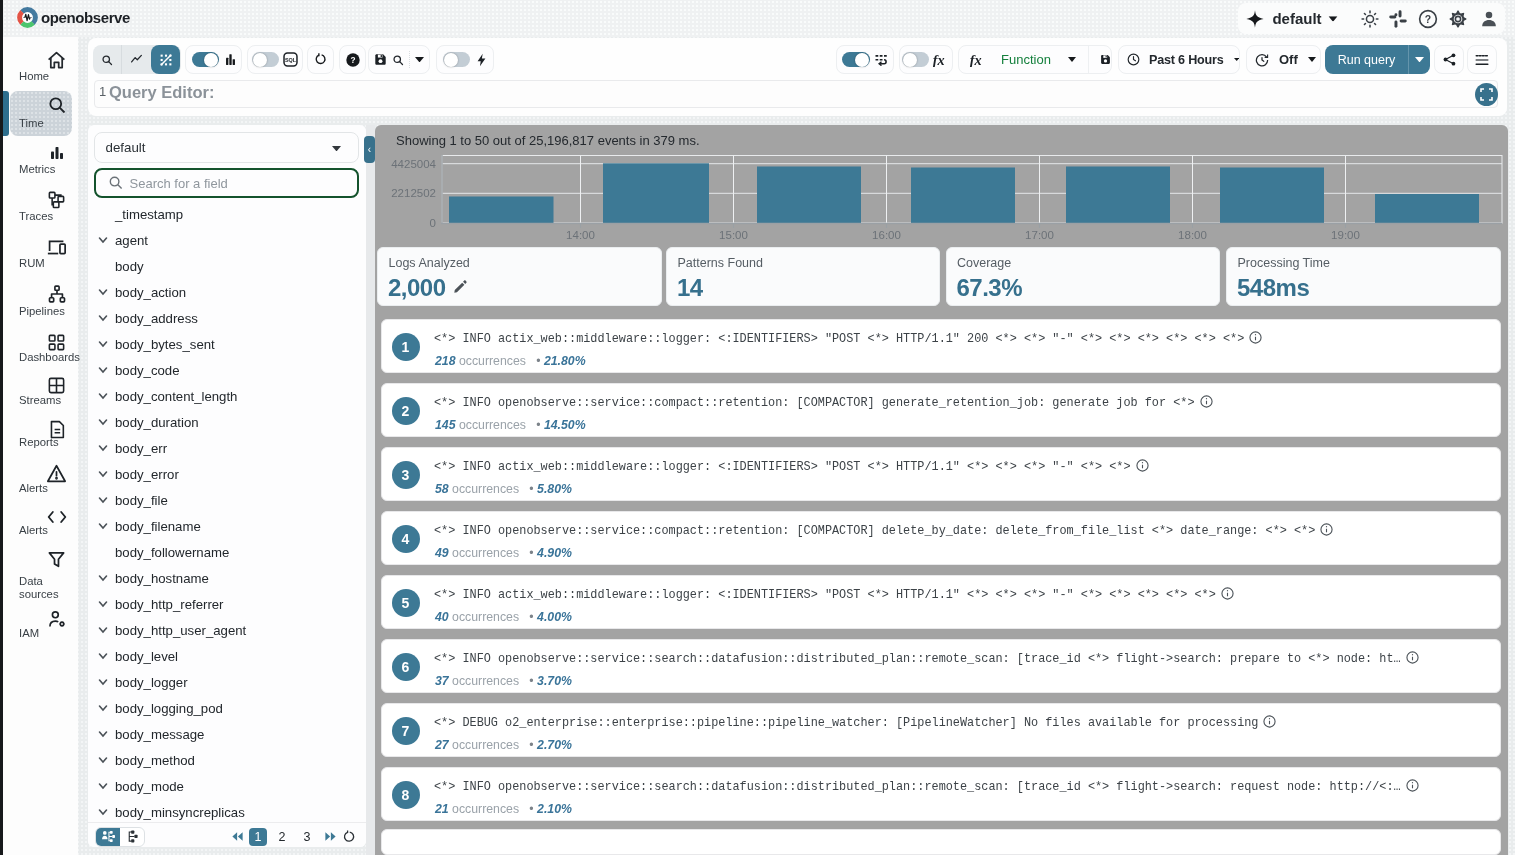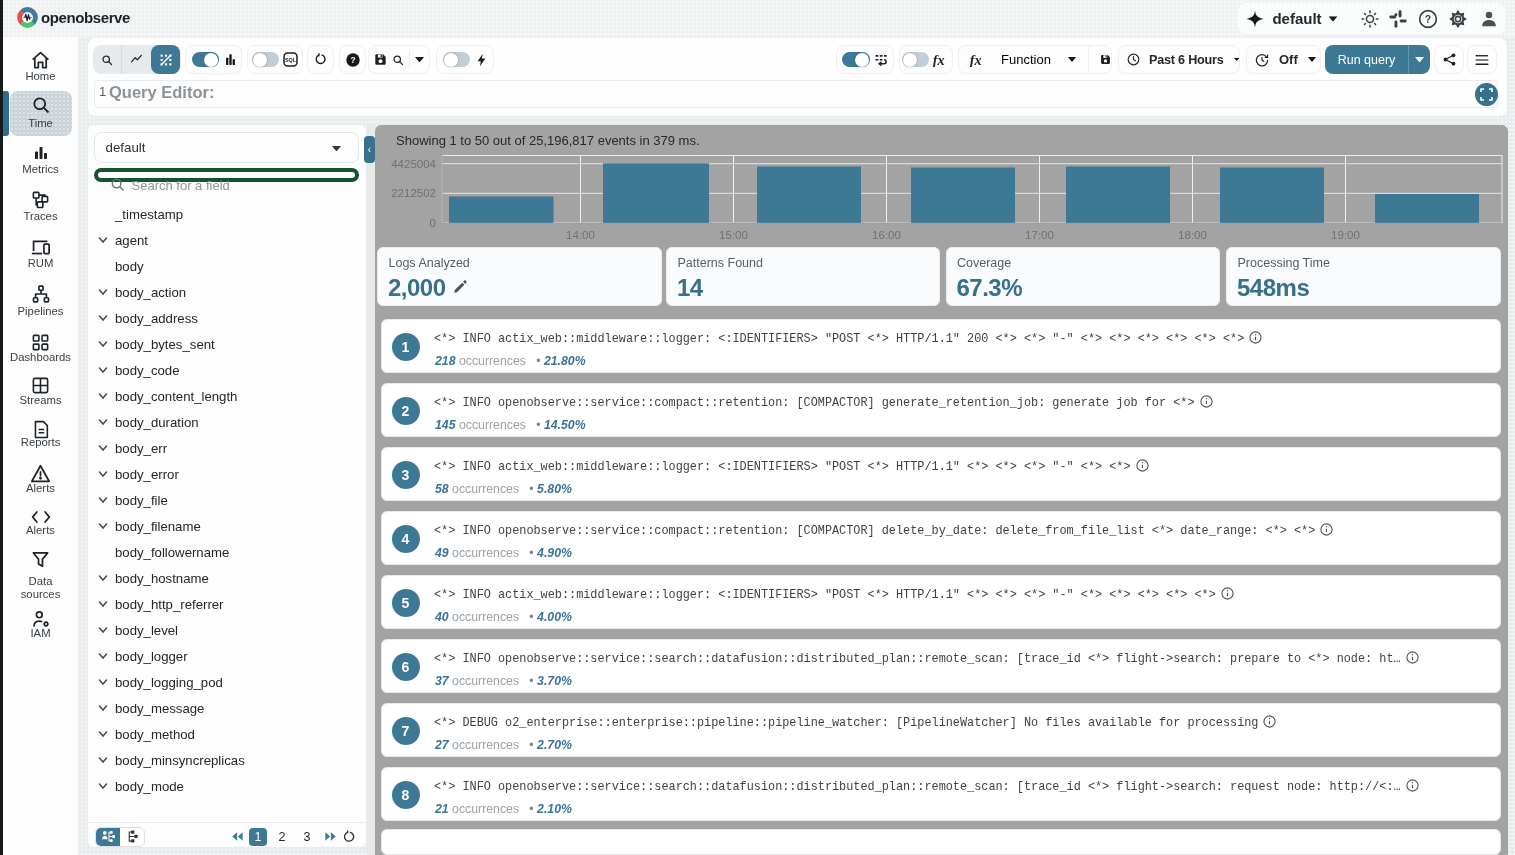--- a/index.html
+++ b/index.html
@@ -11,21 +11,21 @@
 
 #strip { left:0; top:0; width:3px; height:855px; background:#17191b; z-index:50; }
 #header { left:3px; top:0; width:1512px; height:37px; background-color:#eff1f2; background-image:radial-gradient(circle, #f9fbfb 1.15px, rgba(0,0,0,0) 1.3px); background-size:4px 4px; }
 #logo { left:17px; top:7px; width:21px; height:21px; }
 #logotext { left:41px; top:9px; font-size:15px; font-weight:800; color:#1c2025; letter-spacing:-0.4px; }
 #hdrbox { left:1238px; top:3px; width:267px; height:31px; background:#fbfcfc; border-radius:8px; display:flex; align-items:center; }
 
 
 #nav { left:3px; top:37px; width:75px; height:818px; }
 #navbg { left:3px; top:37px; width:75px; height:818px; background:#fdfdfd; }
-.navitem { position:absolute; left:0; width:75px; text-align:center; color:#33393f; }
+.navitem { position:absolute; left:16px; width:75px; color:#33393f; }
 .navitem .lbl { font-size:11.3px; color:#383f45; line-height:13px; }
 .navitem svg { margin:0 auto; }
 #logsactive { left:10px; top:91px; width:62px; height:45px; background-color:#ccd3d9; background-image:radial-gradient(circle, #dde2e6 1.1px, rgba(0,0,0,0) 1.2px); background-size:4px 4px; border-radius:8px; }
 #logsbar { left:3px; top:91px; width:6px; height:45px; background:#2e6e8d; border-radius:0 3px 3px 0; }
 
 
 #toolcard { left:88px; top:38px; width:1419px; height:78px; background:#fefefe; border-radius:8px; }
 .toggle { width:27.5px; height:15px; border-radius:8px; position:relative; }
 .toggle.on { background:#3d7995; }
 .toggle.off { background:#c3cdd5; }
@@ -37,21 +37,21 @@
 #qnum { left:99px; top:84px; font-size:13px; color:#5a6167; }
 #qtext { left:109px; top:83px; font-size:16.5px; color:#8b9299; font-weight:600; }
 #qfull { left:1475px; top:83px; width:23px; height:23px; border-radius:50%; background:#38718c; display:flex; align-items:center; justify-content:center; }
 
 
 #fieldpanel { left:88px; top:125px; width:278px; height:722px; background:#fdfdfe; border-radius:6px; overflow:hidden; }
 #gutter2 { left:366px; top:125px; width:9px; height:730px; background:#e7e9eb; }
 #collapse { left:364px; top:136px; width:11px; height:27px; background:#38718c; border-radius:4px; color:#fff; display:flex; align-items:center; justify-content:center; font-size:10px; z-index:5;}
 #streamsel { left:5.5px; top:6.5px; width:265px; height:31px; border:1px solid #e2e5e7; border-radius:8px; }
 #streamsel .txt { position:absolute; left:11px; top:7.5px; font-size:13.3px; font-weight:400; color:#2b3136; }
-#searchbox { left:5.5px; top:43px; width:265px; height:14px; border:4px solid #14532d; border-radius:8px; }
+#searchbox { left:5.5px; top:43px; width:265px; height:30px; border:2px solid #14532d; border-radius:8px; }
 #fieldlist { left:0; top:76px; width:278px; }
 .frow { height:26px; display:flex; align-items:center; font-size:13.2px; color:#22272c; }
 .frow .chev { width:12px; margin-left:9px; margin-right:6px; height:12px; }
 .frow .nochev { width:18px; margin-left:9px; }
 #fbottom { left:0px; top:697px; width:278px; height:25px; border-top:1px solid #ececee; background:#fdfdfe; }
 
 
 #mainpanel { left:375px; top:125px; width:1133px; height:730px; background:#a3a3a3; border-radius:6px 6px 0 0; }
 #showing { left:21px; top:8px; font-size:13px; color:#24292e; }
 .statcard { position:absolute; top:122px; height:59px; background:#fafbfc; border:1px solid #eaedef; border-radius:6px; }
@@ -401,21 +401,21 @@
       <svg width="19" height="15" viewBox="0 0 22 16">
         <text x="2" y="14" font-size="16.5" font-style="italic" font-weight="bold" font-family="Liberation Serif" fill="#1c2126">fx</text>
       </svg>
     </div>
     <div style="position:absolute;left:870px;top:7px;width:154px;height:29px;border:1px solid #edeff1;border-radius:8px;background:#fdfdfe;display:flex;align-items:center">
       <span style="margin-left:9px">
         <svg width="19" height="15" viewBox="0 0 22 16">
           <text x="2" y="14" font-size="16.5" font-style="italic" font-weight="bold" font-family="Liberation Serif" fill="#1c2126">fx</text>
         </svg>
       </span>
-      <span style="margin-left:14px;font-size:13px;color:#000000">Function</span>
+      <span style="margin-left:14px;font-size:13px;color:#15803d">Function</span>
       <svg style="margin-left:17px" width="8" height="5" viewBox="0 0 10 6">
         <path d="M0 0 L5 6 L10 0 Z" fill="#16191c"></path>
       </svg>
       <div style="margin-left:12px;width:1px;align-self:stretch;background:#eef0f2"></div>
       <span style="margin-left:11px;display:flex">
         <svg width="11" height="11" viewBox="0 0 20 20">
           <path d="M2 4 C2 2.9 2.9 2 4 2 H14 L18 6 V16 C18 17.1 17.1 18 16 18 H4 C2.9 18 2 17.1 2 16 Z" fill="#1c2126"></path>
           <rect x="6" y="2.5" width="7" height="4.5" fill="#fff"></rect>
           <rect x="10.2" y="3.2" width="2" height="3" fill="#1c2126"></rect>
           <circle cx="10" cy="12.5" r="3" fill="#fff"></circle>
@@ -583,20 +583,26 @@
       <div class="frow">
         <svg class="chev" viewBox="0 0 12 12" fill="none" stroke="#4a5157" stroke-width="1.6" stroke-linecap="round">
           <path d="M2.5 4 L6 8 L9.5 4"></path>
         </svg>
         <span>body_http_referrer</span>
       </div>
       <div class="frow">
         <svg class="chev" viewBox="0 0 12 12" fill="none" stroke="#4a5157" stroke-width="1.6" stroke-linecap="round">
           <path d="M2.5 4 L6 8 L9.5 4"></path>
         </svg>
+        <span>body_http_user_agent</span>
+      </div>
+      <div class="frow">
+        <svg class="chev" viewBox="0 0 12 12" fill="none" stroke="#4a5157" stroke-width="1.6" stroke-linecap="round">
+          <path d="M2.5 4 L6 8 L9.5 4"></path>
+        </svg>
         <span>body_level</span>
       </div>
       <div class="frow">
         <svg class="chev" viewBox="0 0 12 12" fill="none" stroke="#4a5157" stroke-width="1.6" stroke-linecap="round">
           <path d="M2.5 4 L6 8 L9.5 4"></path>
         </svg>
         <span>body_logger</span>
       </div>
       <div class="frow">
         <svg class="chev" viewBox="0 0 12 12" fill="none" stroke="#4a5157" stroke-width="1.6" stroke-linecap="round">
@@ -613,27 +619,27 @@
       <div class="frow">
         <svg class="chev" viewBox="0 0 12 12" fill="none" stroke="#4a5157" stroke-width="1.6" stroke-linecap="round">
           <path d="M2.5 4 L6 8 L9.5 4"></path>
         </svg>
         <span>body_method</span>
       </div>
       <div class="frow">
         <svg class="chev" viewBox="0 0 12 12" fill="none" stroke="#4a5157" stroke-width="1.6" stroke-linecap="round">
           <path d="M2.5 4 L6 8 L9.5 4"></path>
         </svg>
+        <span>body_mode</span>
+      </div>
+      <div class="frow">
+        <svg class="chev" viewBox="0 0 12 12" fill="none" stroke="#4a5157" stroke-width="1.6" stroke-linecap="round">
+          <path d="M2.5 4 L6 8 L9.5 4"></path>
+        </svg>
         <span>body_minsyncreplicas</span>
-      </div>
-      <div class="frow">
-        <svg class="chev" viewBox="0 0 12 12" fill="none" stroke="#4a5157" stroke-width="1.6" stroke-linecap="round">
-          <path d="M2.5 4 L6 8 L9.5 4"></path>
-        </svg>
-        <span>body_mode</span>
       </div>
     </div>
   <div class="abs" id="fbottom">
 <div style="position:absolute;left:7px;top:4px;width:50px;height:19.5px;border:1px solid #dde1e4;border-radius:6px;display:flex;overflow:hidden;background:#fff">
  <div style="width:25px;background:#3d7995;display:flex;align-items:center;justify-content:center">
           <svg width="15" height="13" viewBox="0 0 16 14" fill="#fff">
             <circle cx="4" cy="3.2" r="2"></circle>
             <path d="M1 10 C1 7.5 2.7 6.3 4 6.3 C5.3 6.3 7 7.5 7 10 Z"></path>
             <rect x="9.5" y="1" width="3" height="3" rx="0.8"></rect>
             <rect x="12" y="5.5" width="3" height="3" rx="0.8"></rect>

